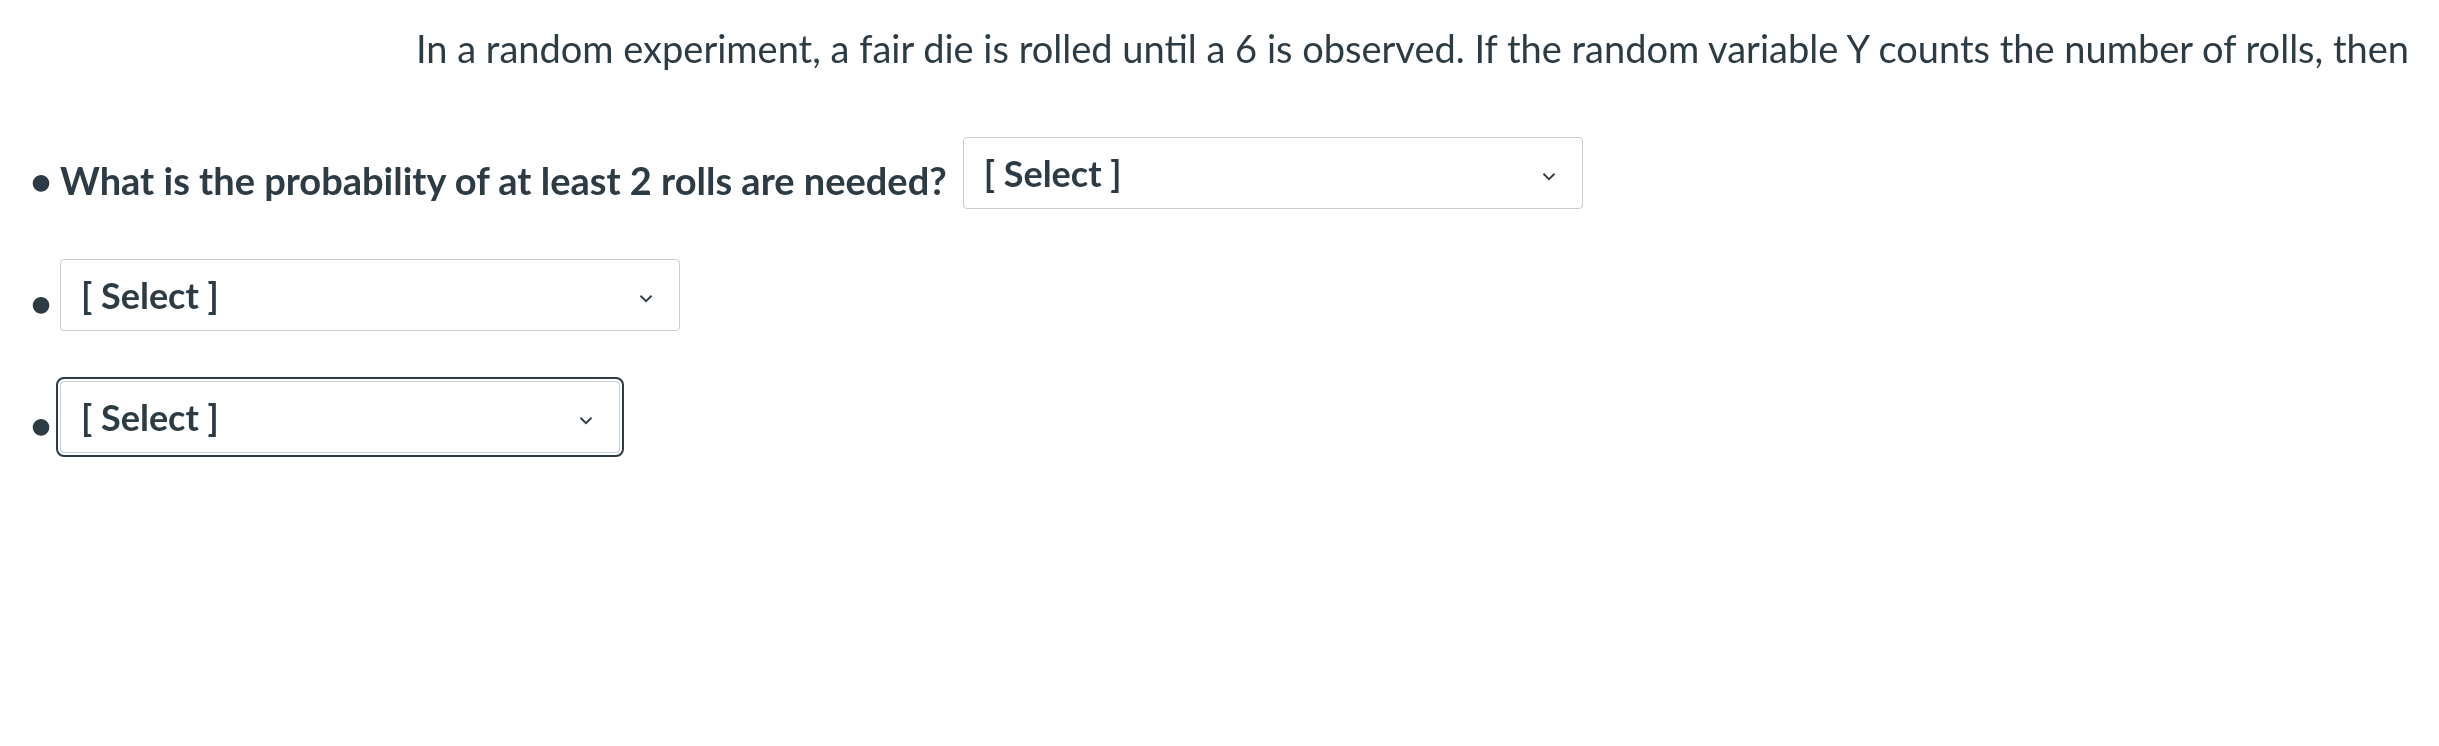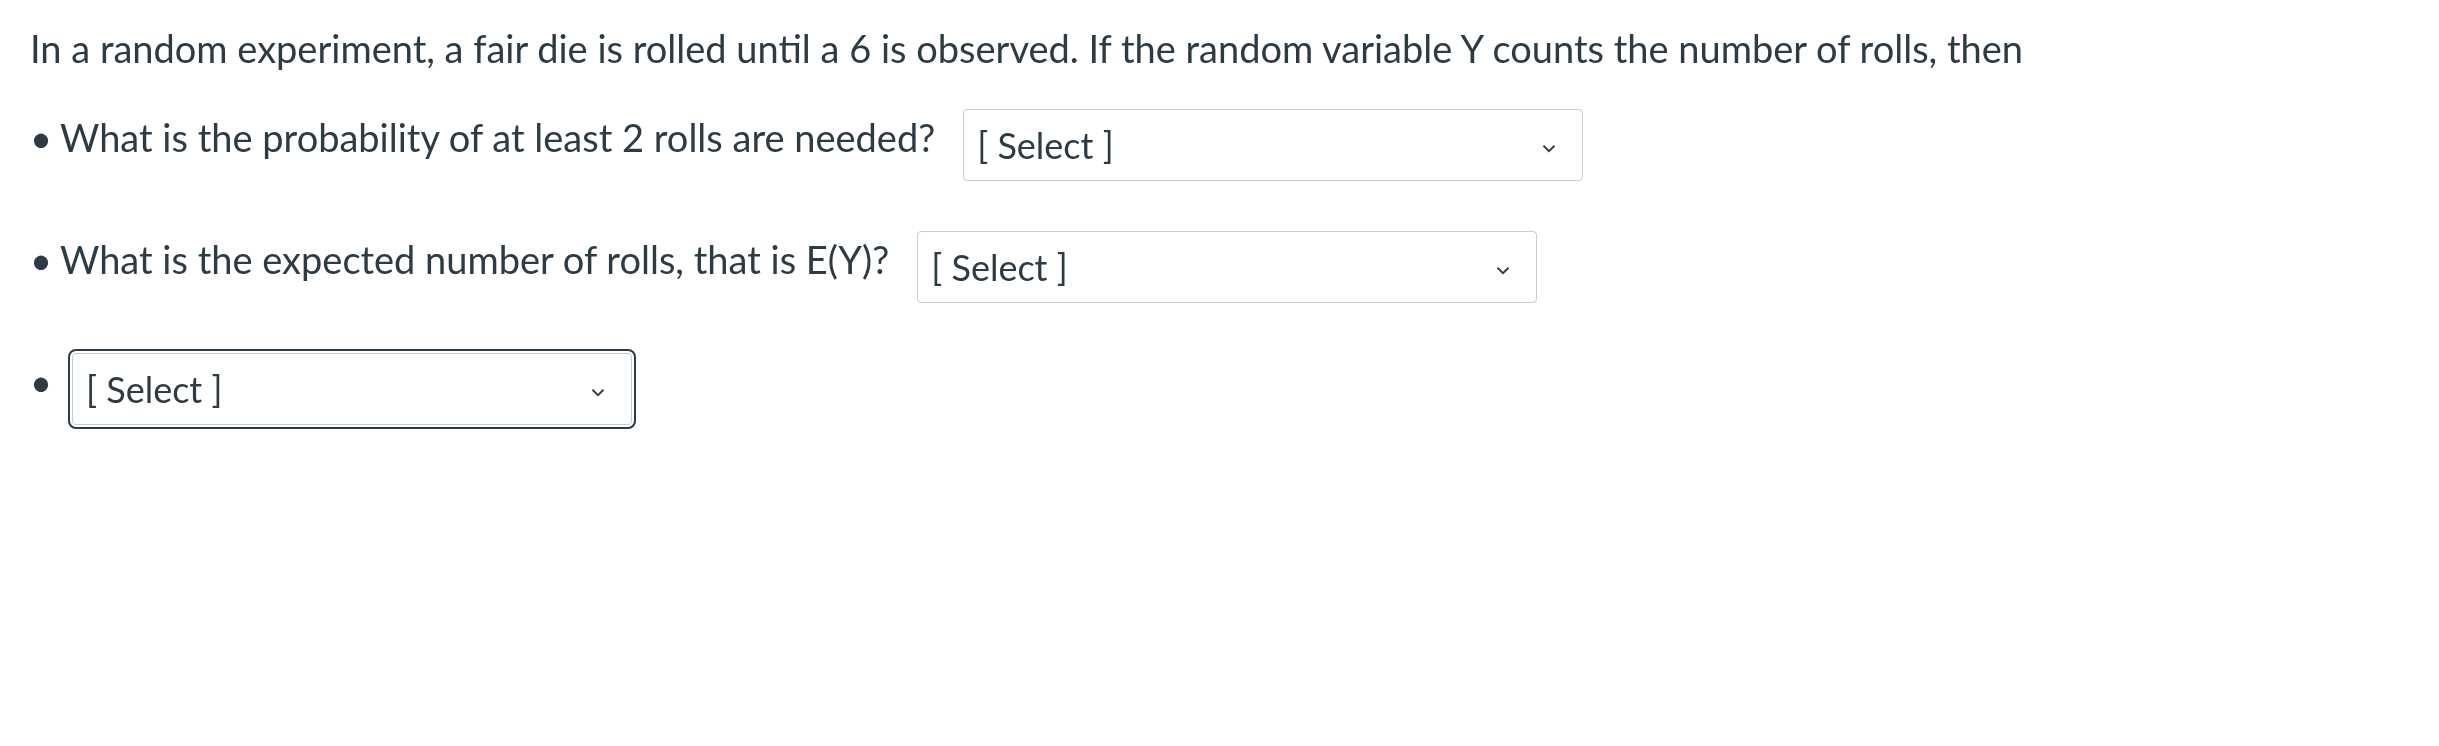--- a/index.html
+++ b/index.html
@@ -8,54 +8,55 @@
       padding: 0;
     }
     body {
       font-family: "Lato", "Helvetica Neue", Helvetica, Arial, sans-serif;
       font-size: 38px;
       color: #2d3b45;
       padding: 20px 30px;
       line-height: 1.5;
     }
     .question-intro {
-      margin-bottom: 32px;
+      margin-bottom: 60px;
+      text-align: right;
     }
     ul {
       list-style: none;
       padding-left: 30px;
     }
     li {
       display: flex;
-      align-items: flex-start;
+      align-items: flex-end;
       margin-bottom: 50px;
       position: relative;
+      font-weight: bold;
     }
     li::before {
       content: "•";
       position: absolute;
       left: -30px;
       font-size: 38px;
       color: #2d3b45;
     }
     .question-text {
       margin-right: 16px;
     }
     .select-wrapper {
       position: relative;
       display: inline-flex;
       align-items: center;
       border: 1px solid #c7cdd1;
       border-radius: 4px;
       background: #fff;
       height: 72px;
-      padding: 0 60px 0 13px;
+      padding: 0 60px 0 20px;
       min-width: 620px;
       cursor: pointer;
-      margin-left: 12px;
     }
     .select-wrapper.focused {
       outline: 2px solid #2d3b45;
       outline-offset: 2px;
     }
     .select-wrapper.sm {
       min-width: 560px;
     }
     .select-text {
       color: #2d3b45;
@@ -86,21 +87,20 @@
     <div class="select-wrapper">
       <span class="select-text">[ Select ]</span>
       <span class="chevron">
         <svg viewBox="0 0 24 24">
             <polyline points="6 9 12 15 18 9"></polyline>
           </svg>
       </span>
     </div>
   </li>
   <li>
-    <span class="question-text">What is the expected number of rolls, that is E(Y)?</span>
     <div class="select-wrapper">
       <span class="select-text">[ Select ]</span>
       <span class="chevron">
         <svg viewBox="0 0 24 24">
             <polyline points="6 9 12 15 18 9"></polyline>
           </svg>
       </span>
     </div>
   </li>
   <li>

